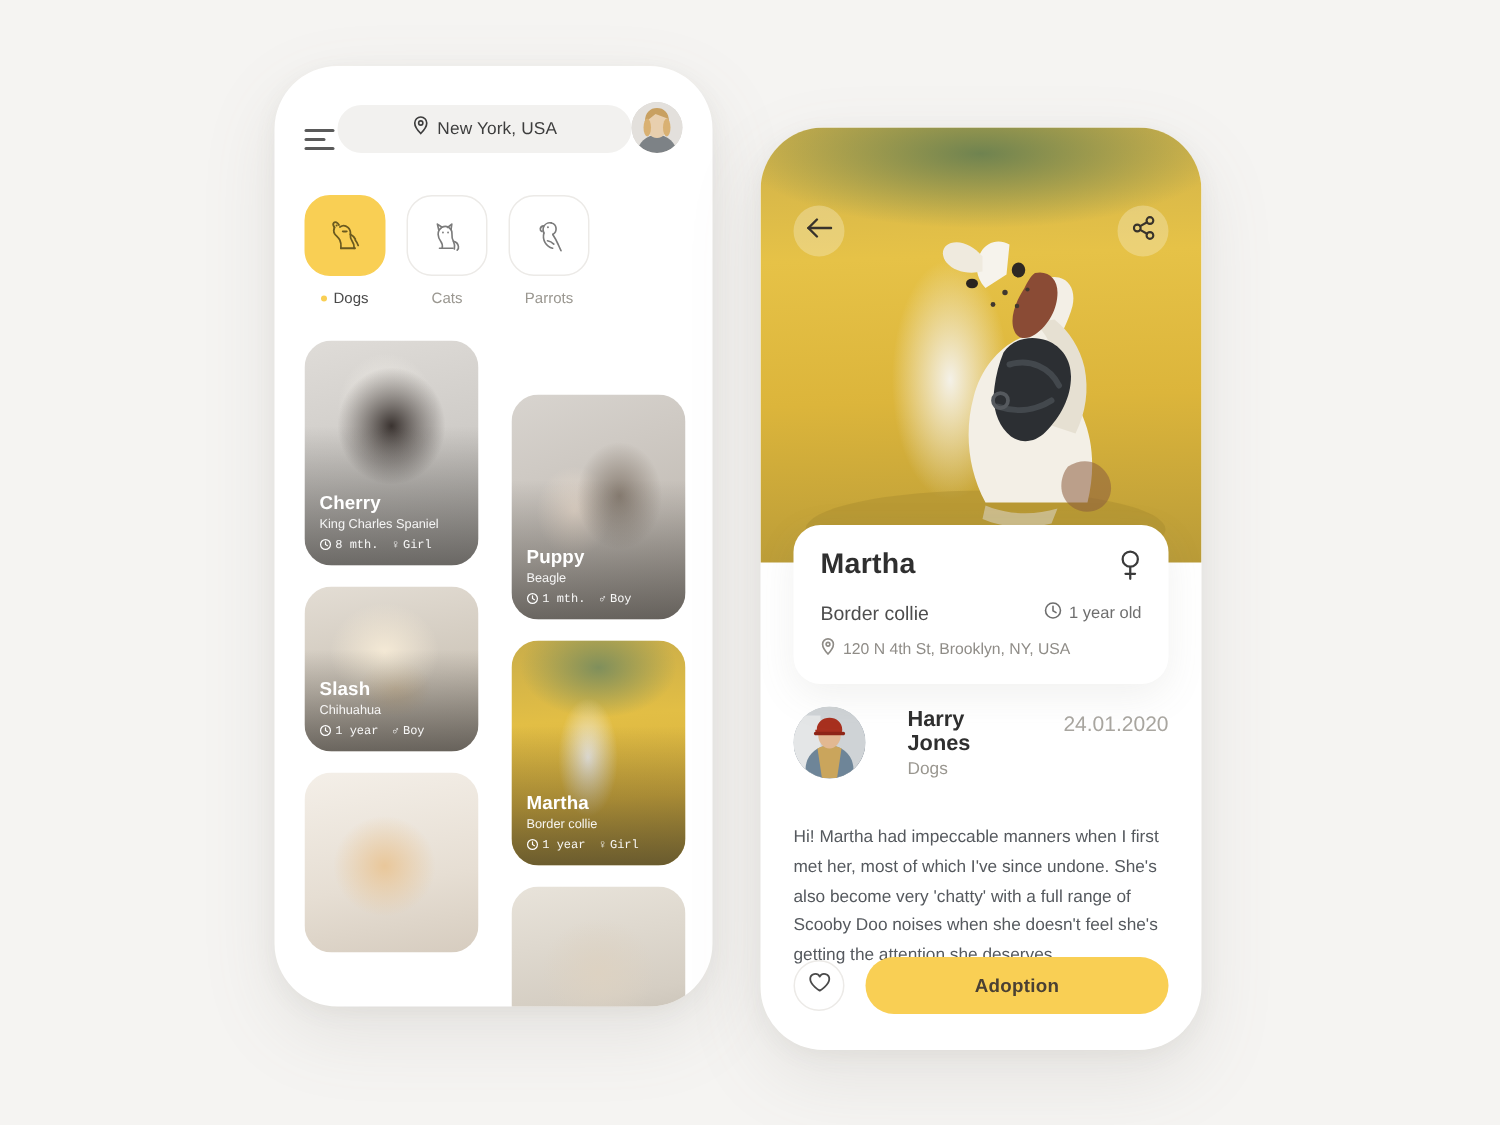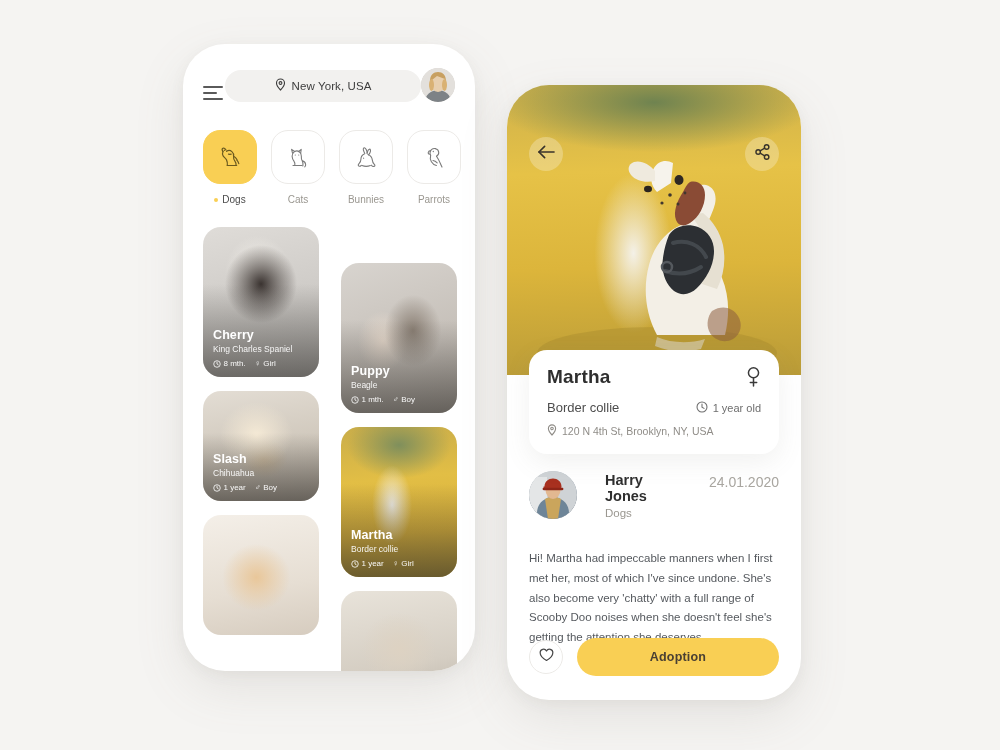--- a/index.html
+++ b/index.html
@@ -157,21 +157,21 @@
     left: 10px; right: 8px; bottom: 9px;
     color: #ffffff;
   }
   .pet-name { font-size: 12.5px; font-weight: bold; letter-spacing: 0.1px; }
   .pet-breed { font-size: 8.5px; margin-top: 2px; color: rgba(255,255,255,0.92); }
   .pet-meta {
     display: flex; gap: 9px; margin-top: 5px;
     font-size: 8px; color: rgba(255,255,255,0.95);
     align-items: center;
   }
-  .pet-meta span { display: flex; align-items: flex-end; gap: 2.5px; }
+  .pet-meta span { display: flex; align-items: flex-start; gap: 2.5px; font-family: Liberation Mono, monospace; }
 
   
   .ph-cherry { background:
       radial-gradient(ellipse 50% 42% at 50% 38%, #3a3330 0%, rgba(58,51,48,0) 62%),
       radial-gradient(ellipse 40% 35% at 47% 30%, #f2efe9 0%, rgba(242,239,233,0) 70%),
       linear-gradient(165deg, #dfdcd8 0%, #cdcac6 55%, #b9b6b2 100%); }
   .ph-puppy { background:
       radial-gradient(ellipse 35% 34% at 62% 45%, #8a7f74 0%, rgba(138,127,116,0) 70%),
       radial-gradient(ellipse 30% 28% at 36% 52%, #e8dbce 0%, rgba(232,219,206,0) 72%),
       linear-gradient(160deg, #d8d4cf 0%, #c5bfb8 60%, #aea79f 100%); }
@@ -357,33 +357,20 @@
           <path d="M11.3 9.8c-1.5 1-2.3 2.7-2.2 4.5.1 1.9.6 3.2 1.7 4.6 1 1.3 1.3 3 1 4.6"></path>
           <path d="M10 23.5h9"></path>
           <path d="M19.4 18.9c1.6.3 2.9 1.7 3.2 3.3.2 1-.1 2-.8 2.6"></path>
           <circle cx="12.3" cy="13" r=".6" fill="#7b7b7b" stroke="none"></circle>
           <circle cx="15.7" cy="13" r=".6" fill="#7b7b7b" stroke="none"></circle>
         </svg>
       </div>
       <div class="cat-label">Cats</div>
     </div>
 
-    <div class="cat">
-      <div class="cat-tile">
-        <svg width="30" height="30" viewBox="0 0 30 30" fill="none" stroke="#7b7b7b" stroke-width="1.1" stroke-linecap="round" stroke-linejoin="round">
-          <path d="M13.8 11.4c-1.2-2.3-1.9-4.3-1.3-5.2.6-.9 1.9-.3 2.7 1.4.6 1.3.9 2.6.9 3.7"></path>
-          <path d="M16.2 11.3c.3-2.2 1.2-3.9 2.2-4.1 1-.2 1.4 1 .9 2.6-.4 1.3-1.1 2.4-1.9 3.1"></path>
-          <path d="M13.3 11.9c-2.1 1-3.4 3-3.4 5.3 0 1.8-.6 3-1.7 4.1-1.1 1.1-1.3 2.3-.4 2.8.8.4 1.9 0 2.6-.8"></path>
-          <path d="M17 12.4c2.4.9 4 3 4.3 5.5.2 2 .9 3.5 2 4.5.9.8.8 1.8-.3 2-1 .2-2-.3-2.6-1.2"></path>
-          <path d="M11 23.6c2.6 1 5.8 1 8.4 0"></path>
-          <circle cx="12.6" cy="16.2" r=".6" fill="#7b7b7b" stroke="none"></circle>
-        </svg>
-      </div>
-      <div class="cat-label">Bunnies</div>
-    </div>
 
     <div class="cat">
       <div class="cat-tile">
         <svg width="30" height="30" viewBox="0 0 30 30" fill="none" stroke="#7b7b7b" stroke-width="1.1" stroke-linecap="round" stroke-linejoin="round">
           <path d="M16.5 6.6c-2.4-.4-4.6 1-5.3 3.2-.4 1.3-.2 2.5.4 3.5"></path>
           <path d="M16.6 6.7c1.7.4 2.9 1.7 3.1 3.4.2 1.9-.6 3.3-2.2 4.2"></path>
           <path d="M11.4 8.6c-1.1.1-2 .9-2.2 1.9-.1.8.3 1.5 1.1 1.8"></path>
           <path d="M11.6 13.3c-.6 2.3-.3 4.5.8 6.4 1.1 1.9 2.9 3.2 5 3.8"></path>
           <path d="M17.5 14.3c1.4 2.1 2.6 4.3 3.6 6.6.7 1.6 1.3 3 1.9 4.2"></path>
           <path d="M14 18.5c1.6.3 3 1.1 4.2 2.3"></path>

